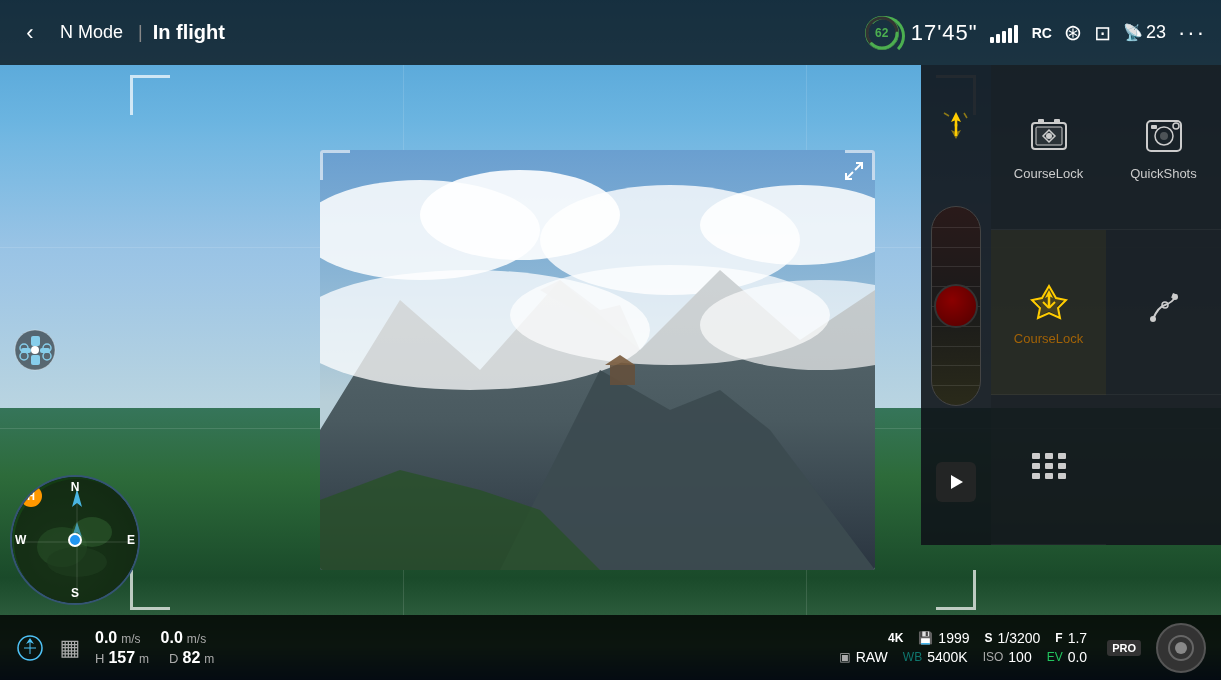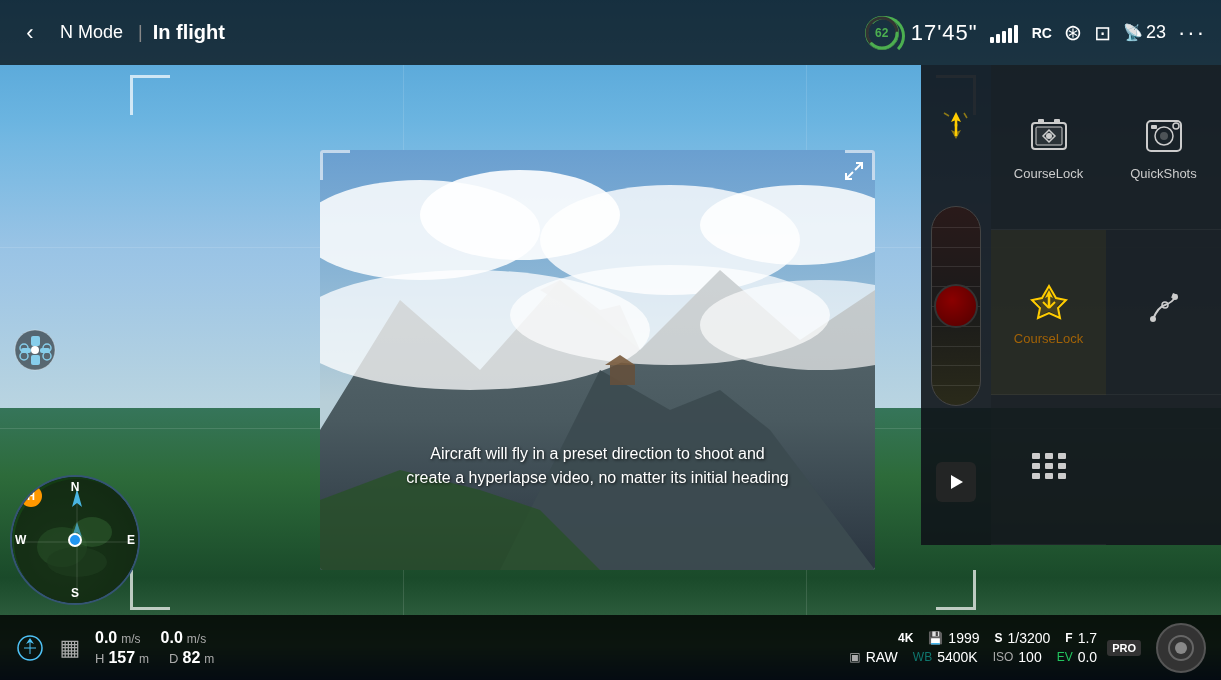--- a/index.html
+++ b/index.html
@@ -778,21 +778,21 @@
         <span class="cam-icon" style="color:#aaa;">ISO</span>
         <span class="cam-value">100</span>
       </div>
       <div class="cam-setting">
         <span class="cam-icon" style="color:#22c55e;">EV</span>
         <span class="cam-value">0.0</span>
       </div>
     </div>
   </div>
 
-  <div id="pro-badge" style="margin-left:10px;">PRO</div>
+  <div id="pro-badge" style="margin-left:20px;">PRO</div>
 
   <div id="shutter-btn">
     <svg width="30" height="30" viewBox="0 0 30 30">
       <circle cx="15" cy="15" r="12" fill="none" stroke="#666" stroke-width="2"></circle>
       <circle cx="15" cy="15" r="6" fill="#888"></circle>
     </svg>
   </div>
 </div>
 
 <div id="right-panel">
@@ -954,17 +954,14 @@
 
   <div id="video-expand-btn">
     <svg width="22" height="22" viewBox="0 0 22 22">
       <polyline points="13,3 19,3 19,9" fill="none" stroke="#fff" stroke-width="2"></polyline>
       <polyline points="3,13 3,19 9,19" fill="none" stroke="#fff" stroke-width="2"></polyline>
       <line x1="19" y1="3" x2="12" y2="10" stroke="#fff" stroke-width="2"></line>
       <line x1="3" y1="19" x2="10" y2="12" stroke="#fff" stroke-width="2"></line>
     </svg>
   </div>
 
-  <div id="video-subtitle">
-    <span>Aircraft will fly in a preset direction to shoot and<br>create a hyperlapse video, no matter its initial heading</span>
-  </div>
 
 </div>
 
 </body></html>

